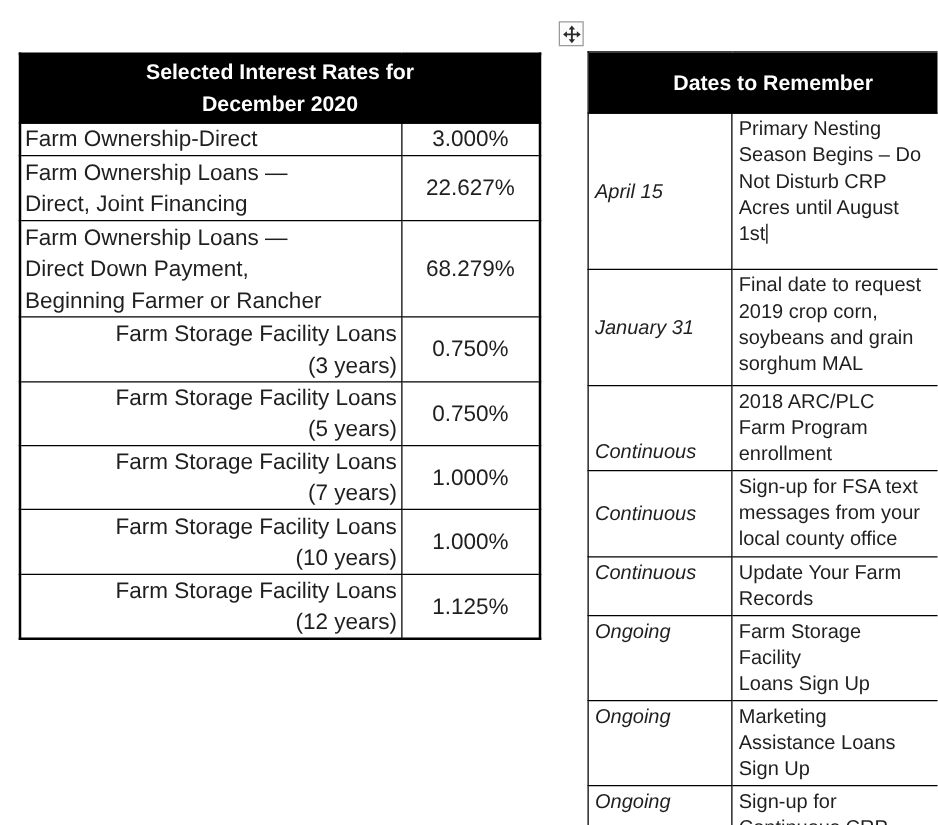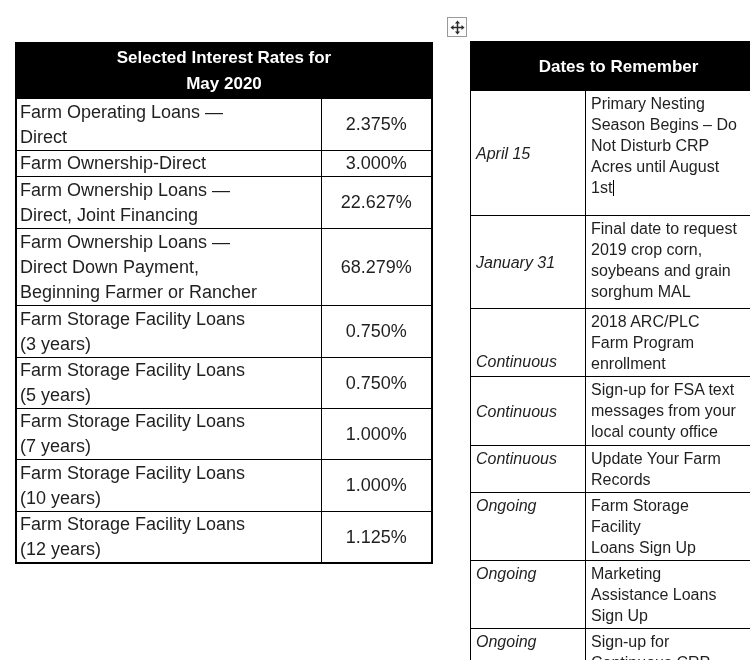--- a/index.html
+++ b/index.html
@@ -22,21 +22,21 @@
     background:#000; color:#fff;
     font-size:17px; line-height:26px; font-weight:bold;
     text-align:center; vertical-align:middle;
     height:52px; white-space:pre-line; border:1px solid #000;
   }
   .rates td {
     border:1px solid #000; vertical-align:middle; overflow:hidden;
     padding:0 3px;
   }
   .rates td.lbl { text-align:left; }
-  .rates td.lbl.ac { text-align:left; }
+  .rates td.lbl.ac { text-align:right; }
   .rates td.rate { text-align:center; width:111px; }
 
   
   .move-handle {
     position:absolute; left:447px; top:17px; width:20px; height:20px;
     border:1px solid #9a9a9a; background:#fcfcfc;
     display:flex; align-items:center; justify-content:center;
     box-sizing:border-box;
   }
 
@@ -71,29 +71,24 @@
 <body>
 
 <table class="rates">
   <colgroup>
       <col style="width:305px">
       <col style="width:111px">
     </colgroup>
   <thead>
     <tr style="height:53px">
       <th colspan="2">Selected Interest Rates for
-May 2020</th>
+December 2020</th>
     </tr>
   </thead>
   <tbody>
-    <tr style="height:52px">
-      <td class="lbl pre">Farm Operating Loans —
-Direct</td>
-      <td class="rate">2.375%</td>
-    </tr>
     <tr style="height:26px">
       <td class="lbl pre">Farm Ownership-Direct</td>
       <td class="rate">3.000%</td>
     </tr>
     <tr style="height:52px">
       <td class="lbl pre">Farm Ownership Loans —
 Direct, Joint Financing</td>
       <td class="rate">22.627%</td>
     </tr>
     <tr style="height:77px">

